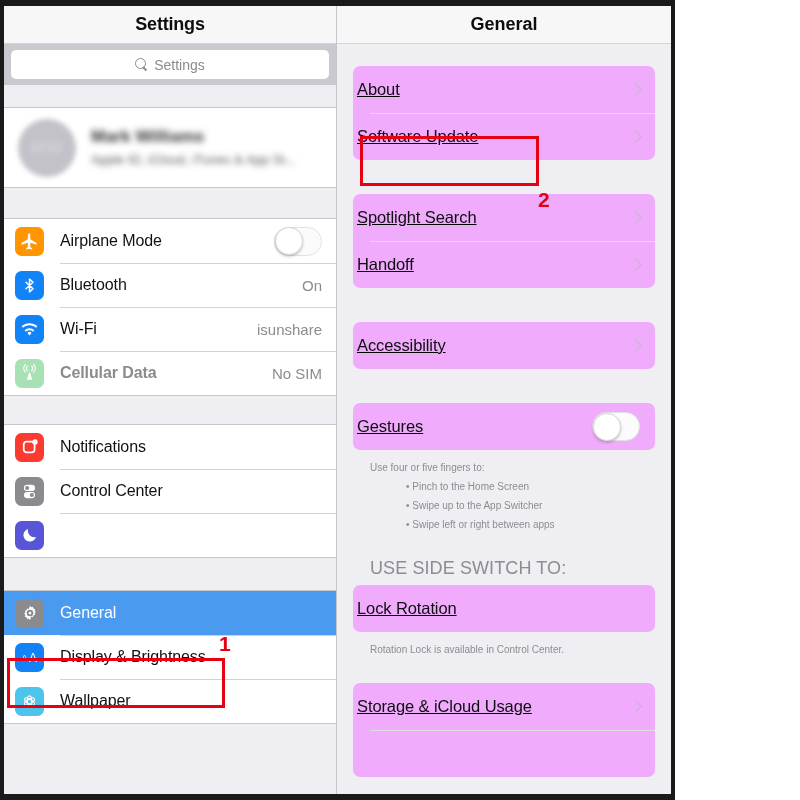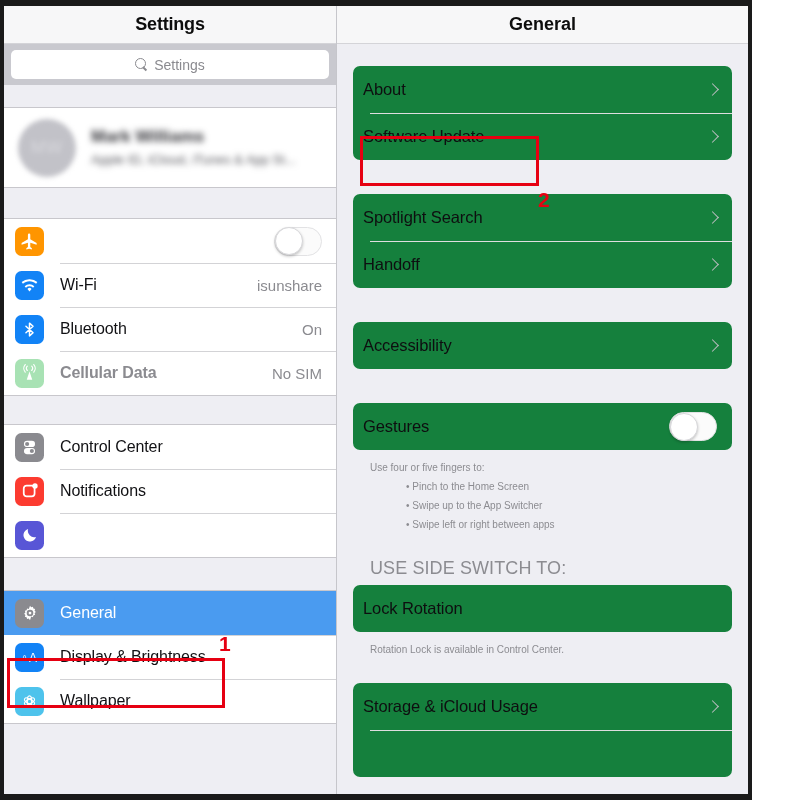--- a/index.html
+++ b/index.html
@@ -6,21 +6,21 @@
 
   html, body {
     width: 800px; height: 800px;
     background: #ffffff;
     font-family: "Liberation Sans", sans-serif;
     overflow: hidden;
   }
 
   #screen {
     position: relative;
-    width: 752px; height: 800px;
+    width: 675px; height: 800px;
     background: #efeff4;
     border-top: 6px solid #1a1a1a;
     border-bottom: 6px solid #1a1a1a;
     border-left: 4px solid #1a1a1a;
     border-right: 4px solid #1a1a1a;
     overflow: hidden;
   }
 
   #panes {
     position: absolute;
@@ -236,23 +236,24 @@
 
   .r-card {
     background: #ffffff;
     border-radius: 7px;
     overflow: hidden;
   }
   .r-row {
     height: 47px;
     display: flex;
     align-items: center;
-    padding: 0 15px 0 10px;
+    padding: 0 15px 0 4px;
     position: relative;
-    background: #15803d;
+    background: #f0abfc;
+    text-decoration: underline;
   }
   .r-row + .r-row::before {
     content: "";
     position: absolute;
     left: 17px; right: 0; top: 0;
     height: 1px;
     background: #dededf;
   }
   .r-label {
     font-size: 16.5px;
@@ -369,82 +370,83 @@
         <div class="gap gap-30"></div>
 
         <div class="l-group">
 
           <div class="l-row">
             <div class="app-icon" style="background:#ff9500">
               <svg width="19" height="19" viewBox="0 0 24 24" fill="#fff">
                   <path d="M21 16v-2l-8-5V3.5A1.5 1.5 0 0 0 11.5 2 1.5 1.5 0 0 0 10 3.5V9l-8 5v2l8-2.5V19l-2 1.5V22l3.5-1 3.5 1v-1.5L13 19v-5.5z"></path>
                 </svg>
             </div>
+            <div class="l-label">Airplane Mode</div>
             <div class="toggle">
               <div class="knob"></div>
             </div>
+          </div>
+
+          <div class="l-row">
+            <div class="app-icon" style="background:#1283f6">
+              <svg width="17" height="17" viewBox="0 0 24 24" fill="none" stroke="#fff" stroke-width="2.1" stroke-linejoin="round" stroke-linecap="round">
+                  <path d="M7 7.5l10 9-5 4.5V3l5 4.5-10 9"></path>
+                </svg>
+            </div>
+            <div class="l-label">Bluetooth</div>
+            <div class="l-value">On</div>
           </div>
 
           <div class="l-row">
             <div class="app-icon" style="background:#1283f6">
               <svg width="19" height="19" viewBox="0 0 24 24" fill="#fff">
                   <path d="M12 19.5l2.6-3.2a3.6 3.6 0 0 0-5.2 0zM12 13a6.4 6.4 0 0 1 4.5 1.8l1.6-1.9A8.9 8.9 0 0 0 12 10.5a8.9 8.9 0 0 0-6.1 2.4l1.6 1.9A6.4 6.4 0 0 1 12 13zM12 6.5c3.2 0 6.1 1.2 8.3 3.2l1.6-2A14.2 14.2 0 0 0 12 4 14.2 14.2 0 0 0 2.1 7.7l1.6 2C5.9 7.7 8.8 6.5 12 6.5z"></path>
                 </svg>
             </div>
             <div class="l-label">Wi-Fi</div>
             <div class="l-value">isunshare</div>
-          </div>
-
-          <div class="l-row">
-            <div class="app-icon" style="background:#1283f6">
-              <svg width="17" height="17" viewBox="0 0 24 24" fill="none" stroke="#fff" stroke-width="2.1" stroke-linejoin="round" stroke-linecap="round">
-                  <path d="M7 7.5l10 9-5 4.5V3l5 4.5-10 9"></path>
-                </svg>
-            </div>
-            <div class="l-label">Bluetooth</div>
-            <div class="l-value">On</div>
           </div>
 
           <div class="l-row">
             <div class="app-icon" style="background:#a8e2b4">
               <svg width="19" height="19" viewBox="0 0 24 24" fill="none" stroke="#fff" stroke-width="1.5" stroke-linecap="round">
                   <path d="M12 9.5L8.5 20h7L12 9.5z" fill="#fff" stroke="none"></path>
                   <path d="M9.2 8.2a4 4 0 0 1 0-5.4M14.8 8.2a4 4 0 0 0 0-5.4M6.6 10.3a7.3 7.3 0 0 1 0-9.6M17.4 10.3a7.3 7.3 0 0 0 0-9.6"></path>
                 </svg>
             </div>
             <div class="l-label dim">Cellular Data</div>
             <div class="l-value">No SIM</div>
           </div>
 
         </div>
 
         <div class="gap gap-28"></div>
 
         <div class="l-group">
+
+          <div class="l-row">
+            <div class="app-icon" style="background:#fc3b30">
+              <svg width="20" height="20" viewBox="0 0 24 24">
+                  <rect x="4.5" y="5.5" width="13" height="13" rx="3.4" fill="none" stroke="#fff" stroke-width="2.1"></rect>
+                  <circle cx="18" cy="6" r="3.2" fill="#fff"></circle>
+                </svg>
+            </div>
+            <div class="l-label">Notifications</div>
+          </div>
 
           <div class="l-row">
             <div class="app-icon" style="background:#8a8a8f">
               <svg width="19" height="19" viewBox="0 0 24 24">
                   <rect x="5" y="3.5" width="14" height="8" rx="4" fill="#fff"></rect>
                   <circle cx="9" cy="7.5" r="2.6" fill="#8a8a8f"></circle>
                   <rect x="5" y="12.5" width="14" height="8" rx="4" fill="#fff"></rect>
                   <circle cx="15" cy="16.5" r="2.6" fill="#8a8a8f"></circle>
                 </svg>
             </div>
             <div class="l-label">Control Center</div>
-          </div>
-
-          <div class="l-row">
-            <div class="app-icon" style="background:#fc3b30">
-              <svg width="20" height="20" viewBox="0 0 24 24">
-                  <rect x="4.5" y="5.5" width="13" height="13" rx="3.4" fill="none" stroke="#fff" stroke-width="2.1"></rect>
-                  <circle cx="18" cy="6" r="3.2" fill="#fff"></circle>
-                </svg>
-            </div>
-            <div class="l-label">Notifications</div>
           </div>
 
           <div class="l-row">
             <div class="app-icon" style="background:#5856d6">
               <svg width="18" height="18" viewBox="0 0 24 24" fill="#fff">
                   <path d="M20 14.5A8.4 8.4 0 0 1 9.5 4 8.5 8.5 0 1 0 20 14.5z"></path>
                 </svg>
             </div>
           </div>
 

